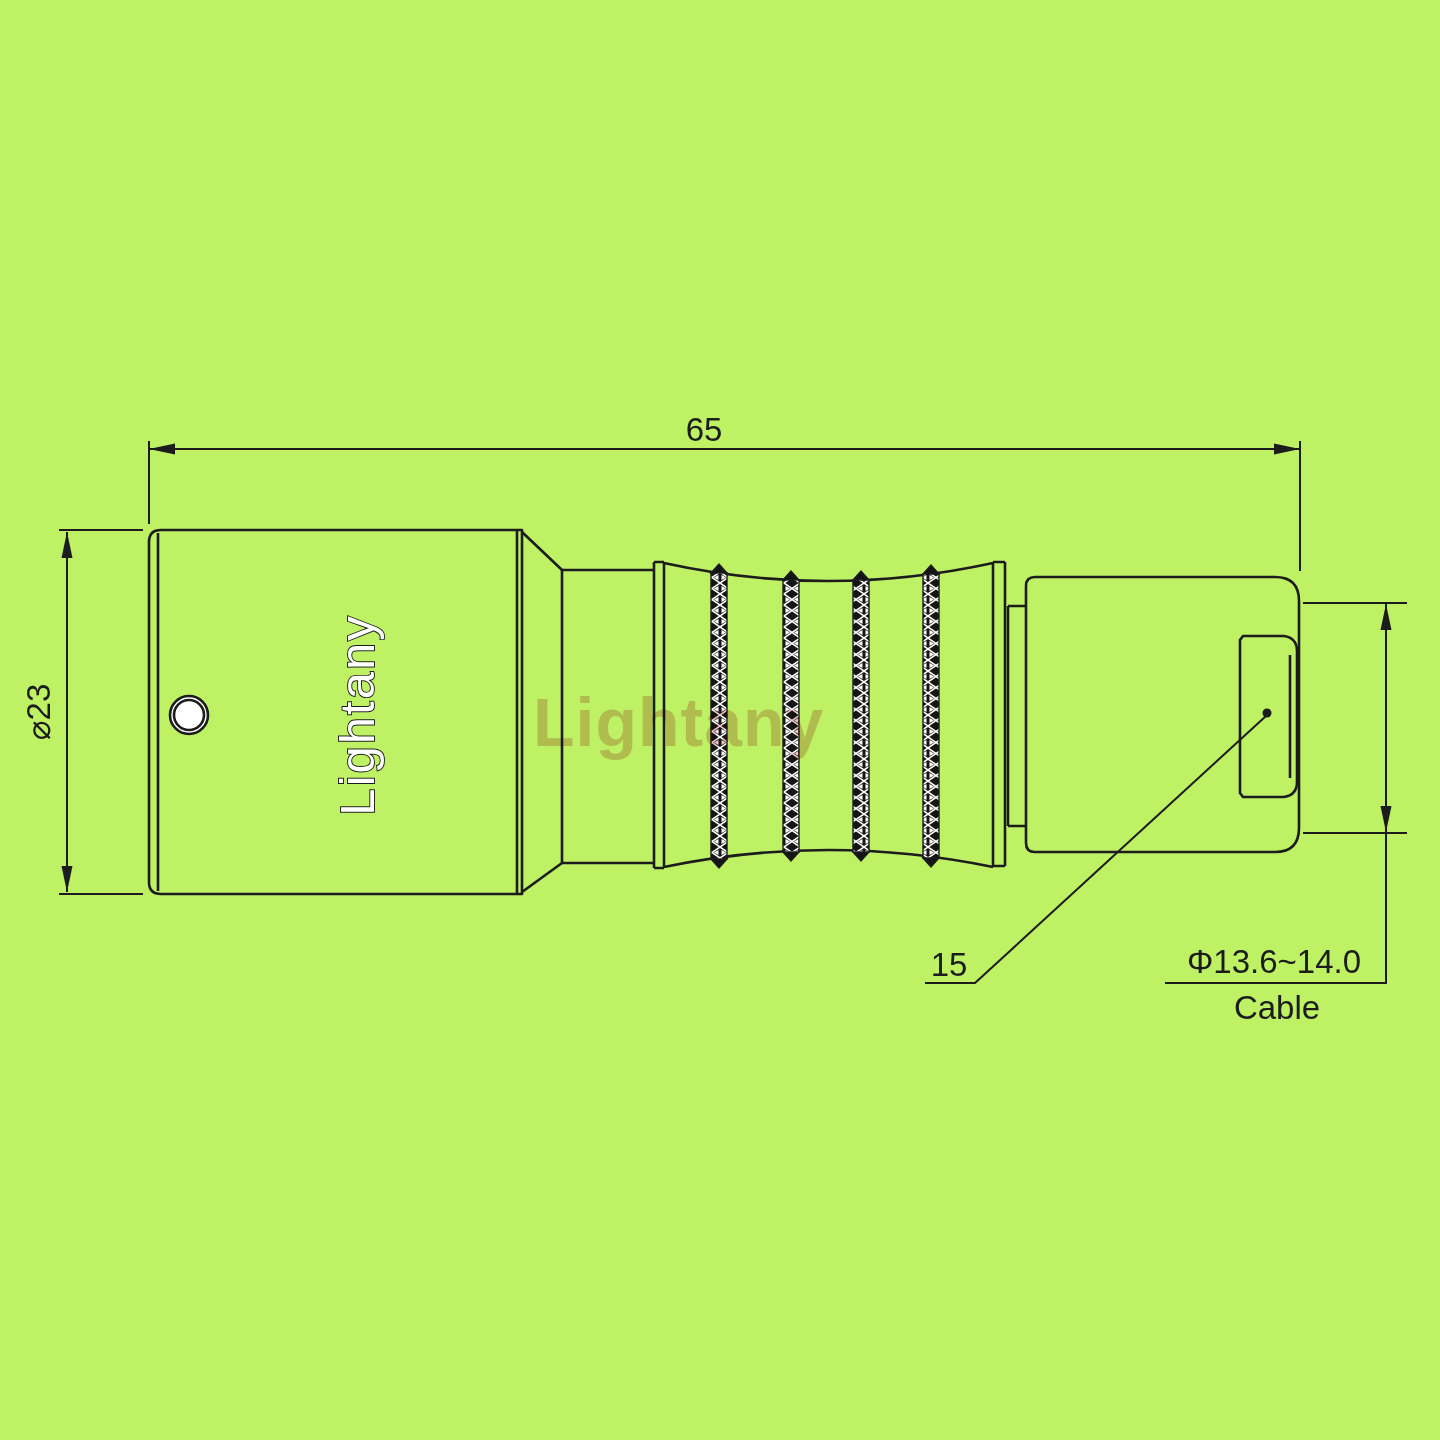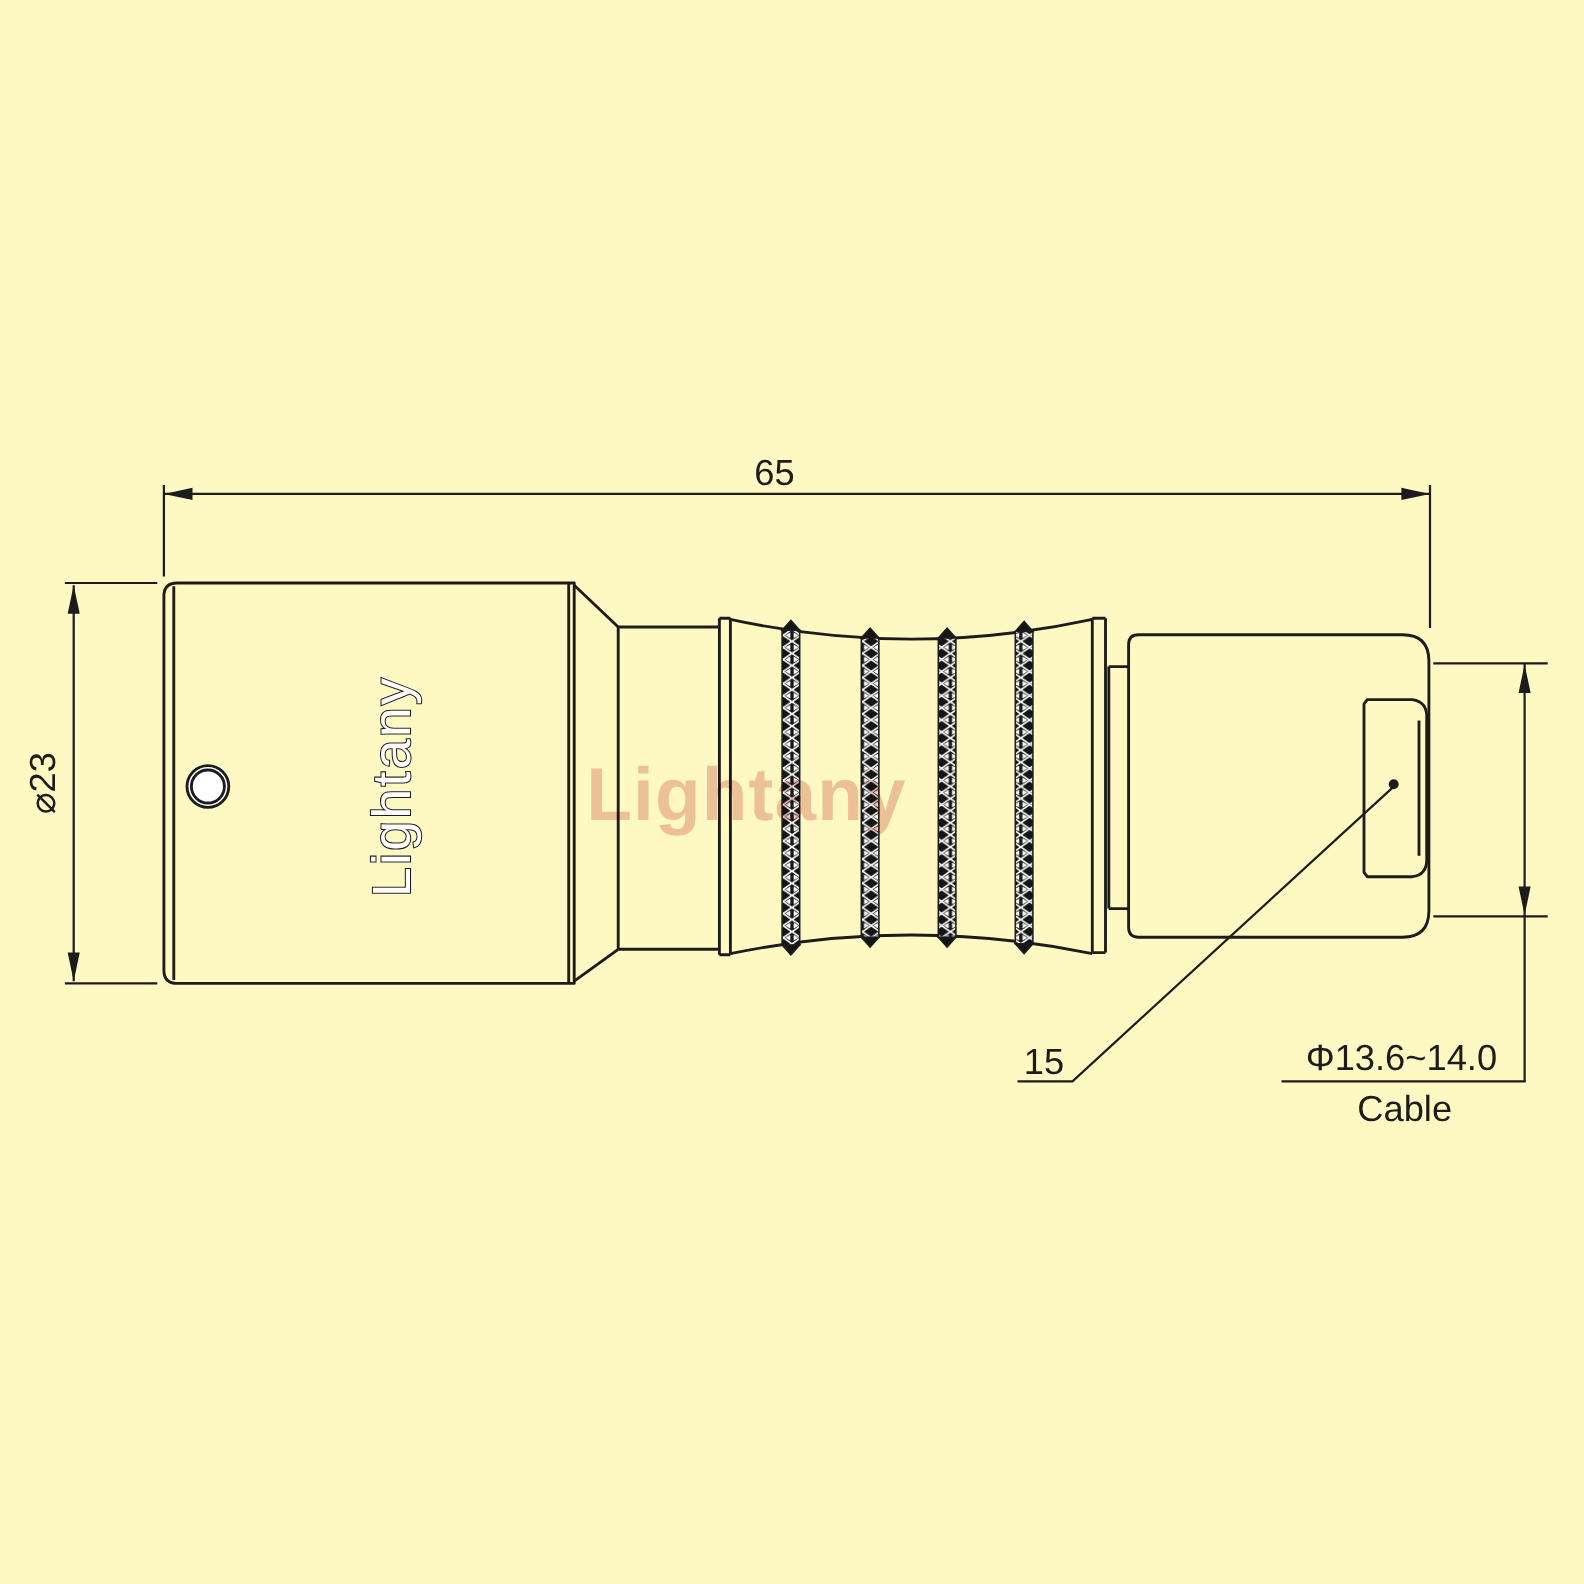--- a/index.html
+++ b/index.html
@@ -1,16 +1,16 @@
 <!DOCTYPE html>
 <html><head>
 <meta charset="utf-8">
 <style>
   html,body{margin:0;padding:0;background:#ffffff;}
-  .stage{position:relative;width:1440px;height:1440px;background:#fef9c3;overflow:hidden;
+  .stage{position:relative;width:1440px;height:1440px;background:#bef264;overflow:hidden;
          font-family:"Liberation Sans", sans-serif;}
   .stage svg{position:absolute;left:0;top:0;}
   .dim-text{font-family:"Liberation Sans", sans-serif;font-size:33px;fill:#1c1c1c;}
   .logo-text{font-family:"Liberation Sans", sans-serif;font-size:49px;letter-spacing:2px;
              fill:#ffffff;stroke:#1c1c1c;stroke-width:1.9px;paint-order:stroke fill;}
   .watermark{position:absolute;left:533px;top:688px;font-size:68px;font-weight:bold;
              letter-spacing:1px;line-height:1;color:rgba(204,88,88,0.34);
              mix-blend-mode:multiply;white-space:nowrap;pointer-events:none;}
 </style>
 </head>

